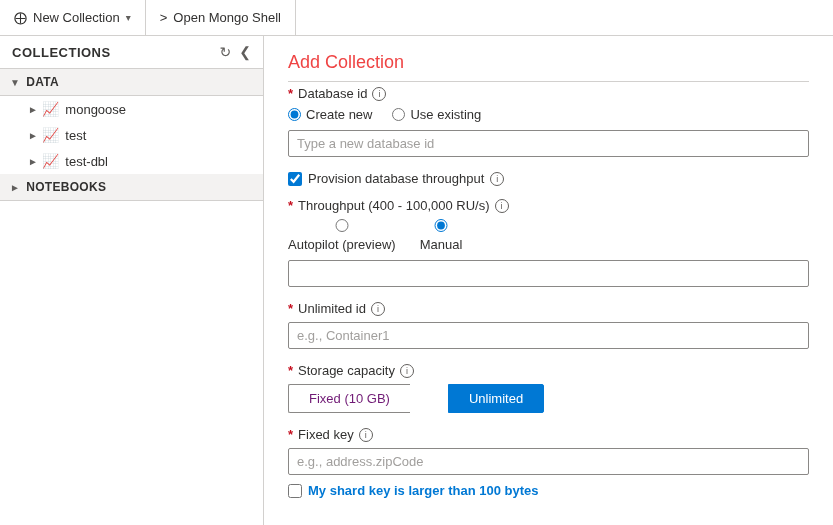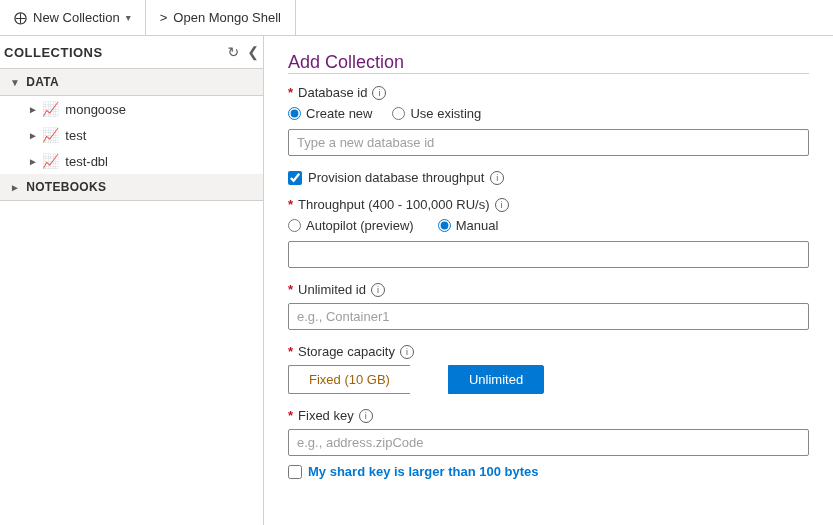--- a/index.html
+++ b/index.html
@@ -8,36 +8,36 @@
     
     .toolbar { display: flex; height: 36px; border-bottom: 1px solid #d2d0ce; background: #fff; flex-shrink: 0; }
     .toolbar-btn { display: flex; align-items: center; gap: 6px; padding: 0 14px; border: none; background: none; cursor: pointer; font-size: 13px; color: #323130; border-right: 1px solid #d2d0ce; white-space: nowrap; }
     .toolbar-btn .chevron { font-size: 10px; color: #605e5c; }
 
     
     .main { display: flex; flex: 1; overflow: hidden; }
 
     
     .sidebar { width: 264px; border-right: 1px solid #d2d0ce; display: flex; flex-direction: column; flex-shrink: 0; background: #fff; }
-    .sidebar-header { display: flex; align-items: center; justify-content: space-between; padding: 8px 4px; border-bottom: 1px solid #d2d0ce; }
+    .sidebar-header { display: flex; align-items: center; justify-content: space-between; padding: 8px 12px; border-bottom: 1px solid #d2d0ce; }
     .sidebar-header-title { font-size: 13px; font-weight: 600; letter-spacing: 0.5px; color: #323130; }
     .sidebar-header-icons { display: flex; gap: 8px; align-items: center; }
     .sidebar-icon-btn { background: none; border: none; cursor: pointer; color: #605e5c; font-size: 14px; display: flex; align-items: center; }
 
     .tree-section { }
     .tree-section-header { display: flex; align-items: center; padding: 6px 10px; background: #f3f2f1; border-bottom: 1px solid #d2d0ce; cursor: pointer; font-weight: 600; font-size: 12px; letter-spacing: 0.3px; }
     .tree-chevron { margin-right: 6px; font-size: 10px; color: #605e5c; }
     .tree-item { display: flex; align-items: center; padding: 5px 10px 5px 28px; cursor: pointer; }
     .tree-item-icon { margin-right: 6px; font-size: 14px; }
     .tree-item-label { font-size: 13px; color: #323130; }
     .tree-item-chevron { margin-right: 4px; font-size: 10px; color: #605e5c; }
 
     
     .right-panel { flex: 1; overflow-y: auto; padding: 16px 24px 24px 24px; }
-    .panel-title { font-size: 18px; font-weight: 400; color: #701a75; margin-bottom: 11px; border-bottom: 1px solid #d2d0ce; }
+    .panel-title { font-size: 18px; font-weight: 400; color: #ef4444; margin-bottom: 4px; padding-bottom: 8px; border-bottom: 1px solid #d2d0ce; }
 
     .field-group { margin-bottom: 14px; }
     .field-label { display: flex; align-items: center; gap: 5px; font-size: 13px; margin-bottom: 6px; color: #323130; }
     .field-label .required { color: #c50f1f; font-weight: 600; }
     .info-icon { display: inline-flex; align-items: center; justify-content: center; width: 14px; height: 14px; border-radius: 50%; border: 1px solid #605e5c; font-size: 9px; color: #605e5c; cursor: pointer; }
 
     .radio-group { display: flex; gap: 20px; margin-bottom: 8px; align-items: center; }
     .radio-option { display: flex; align-items: center; gap: 5px; cursor: pointer; font-size: 13px; }
     .radio-option input[type="radio"] { accent-color: #0078d4; cursor: pointer; }
 
@@ -45,25 +45,25 @@
     .text-input::placeholder { color: #a19f9d; }
 
     .checkbox-row { display: flex; align-items: center; gap: 6px; margin-bottom: 12px; }
     .checkbox-row input[type="checkbox"] { accent-color: #0078d4; cursor: pointer; width: 14px; height: 14px; }
     .checkbox-row label { font-size: 13px; cursor: pointer; }
 
     .throughput-label { display: flex; align-items: center; gap: 5px; font-size: 13px; margin-bottom: 6px; }
     .throughput-label .required { color: #c50f1f; font-weight: 600; }
 
     .radio-group-inline { display: flex; gap: 24px; margin-bottom: 8px; align-items: center; }
-    .radio-option-inline { display: flex; gap: 5px; cursor: pointer; font-size: 13px; }
+    .radio-option-inline { display: flex; gap: 5px; cursor: pointer; font-size: 13px; flex-direction: column; }
     .radio-option-inline input[type="radio"] { accent-color: #0078d4; cursor: pointer; }
 
     .storage-btns { display: flex; gap: 0; margin-top: 6px; }
-    .storage-btn { padding: 6px 20px; border: 1px solid #8a8886; background: #fff; font-size: 13px; cursor: pointer; color: #a16207; }
+    .storage-btn { padding: 6px 20px; border: 1px solid #8a8886; background: #fff; font-size: 13px; cursor: pointer; color: #701a75; }
     .storage-btn:first-child { border-right: none; border-radius: 2px 0 0 2px; }
     .storage-btn:last-child { border-radius: 0 2px 2px 0; }
     .storage-btn.active { background: #0078d4; color: #fff; border-color: #0078d4; margin-left: 38px; }
 
     .shard-key-note { display: flex; align-items: center; gap: 6px; margin-top: 8px; }
     .shard-key-note input[type="checkbox"] { accent-color: #0078d4; cursor: pointer; width: 14px; height: 14px; }
     .shard-key-note label { font-size: 13px; color: #323130; }
     .shard-key-note label span { color: #0078d4; font-weight: 600; }
   </style>
 </head>

